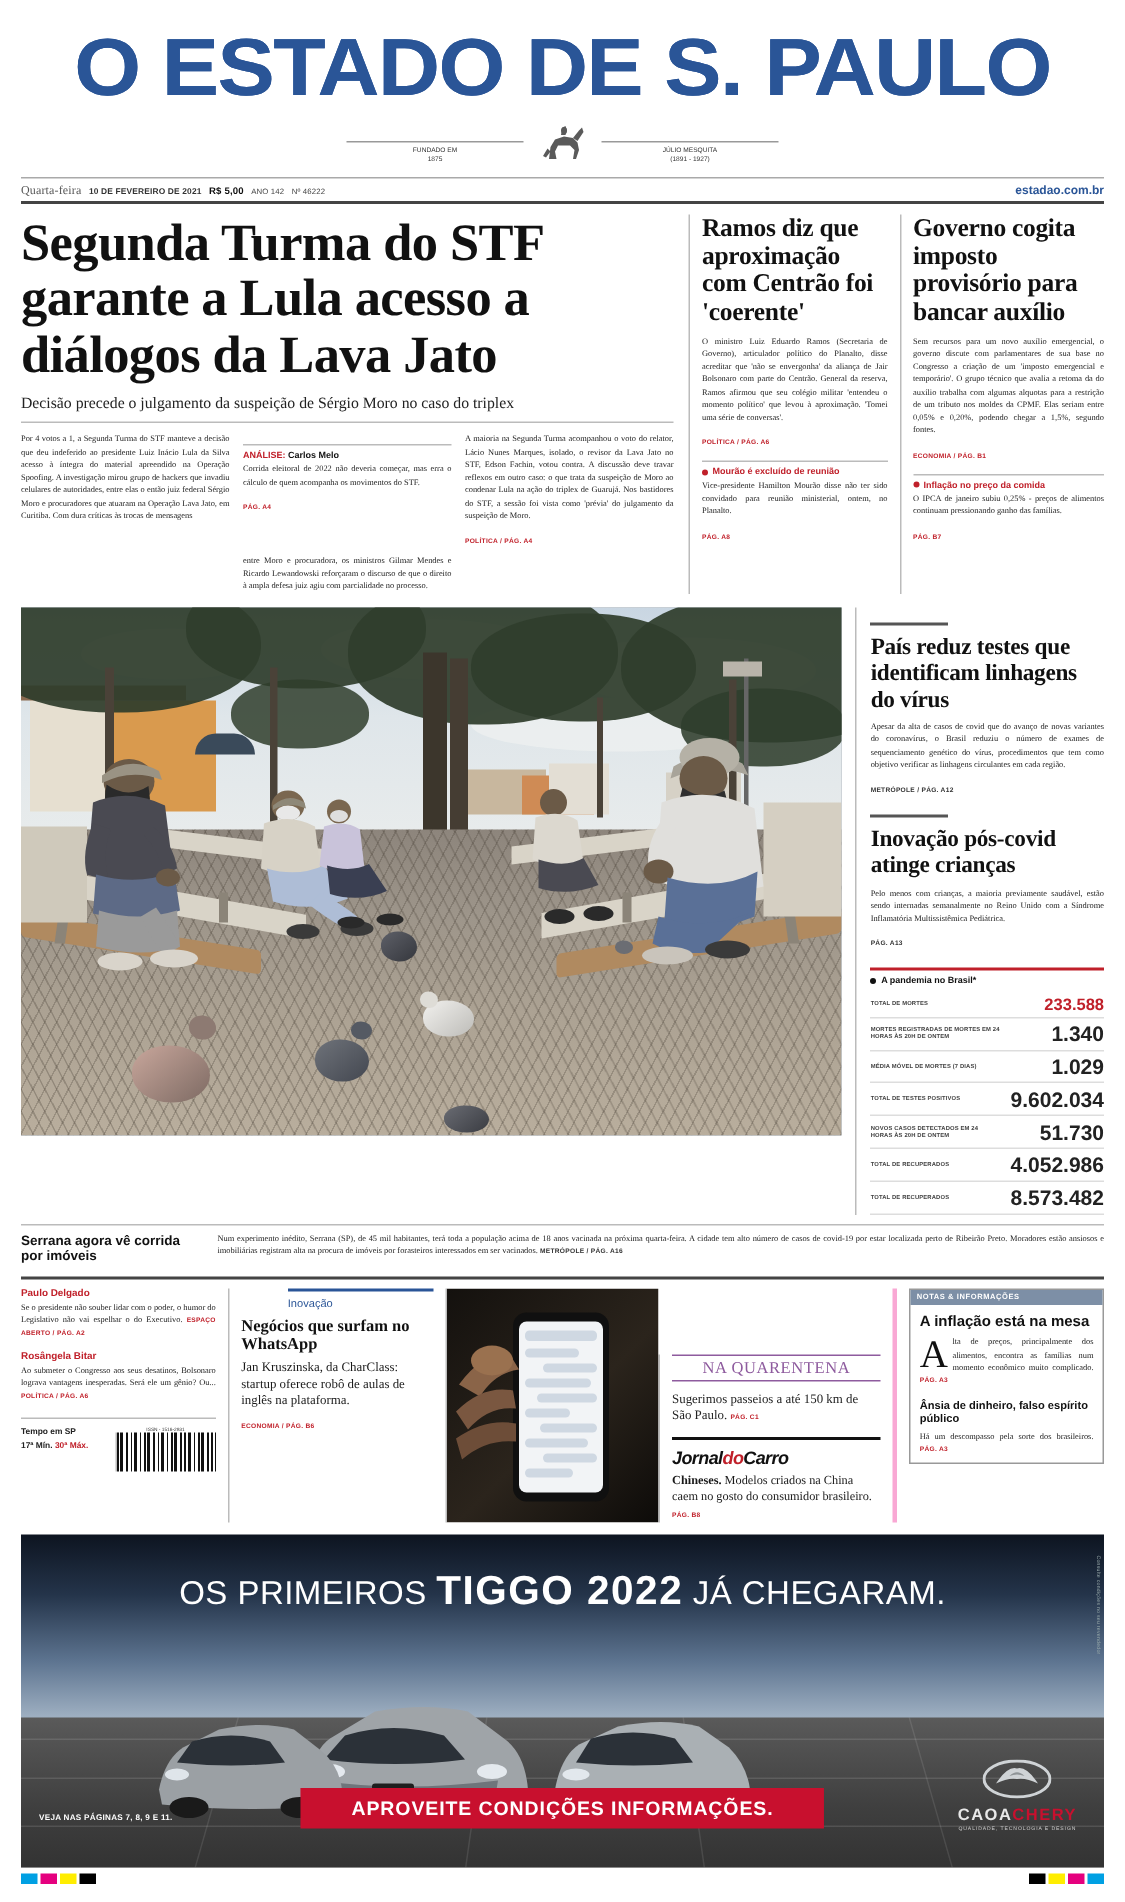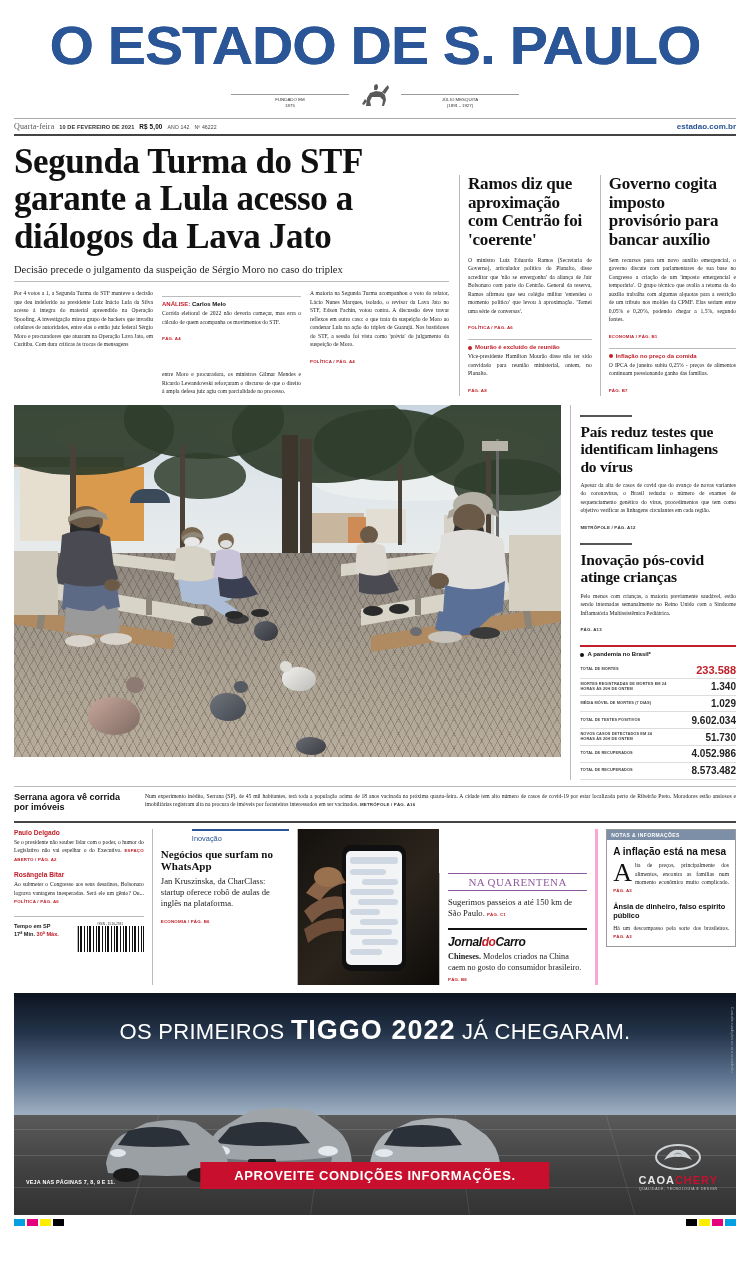--- a/index.html
+++ b/index.html
@@ -26,21 +26,21 @@
     margin:8px 14px 0 14px;padding:3px 0 3px 0;
   }
   .dateline-left{font-size:7px;color:#222;letter-spacing:.1px;display:flex;gap:5px;align-items:baseline;}
   .dl-day{font-family:"Liberation Serif",serif;font-size:8px;color:#555;}
   .dl-date{font-family:"Liberation Sans",sans-serif;font-size:5.6px;font-weight:600;color:#333;}
   .dl-price{font-family:"Liberation Sans",sans-serif;font-size:6.4px;font-weight:700;color:#111;}
   .dl-meta{font-family:"Liberation Sans",sans-serif;font-size:5.2px;color:#444;}
   .dateline-right{font-family:"Liberation Sans",sans-serif;font-size:8px;font-weight:700;color:#2a5597;}
 
   
-  .topgrid{display:flex;margin:7px 14px 0 14px;align-items:flex-end;}
+  .topgrid{display:flex;margin:7px 14px 0 14px;}
   .col-main{width:436px;padding-right:10px;}
   .col-b{width:136px;padding:0 8px;border-left:1px solid #bbb;}
   .col-c{width:140px;padding-left:8px;border-left:1px solid #bbb;}
 
   .hl-main{
     font-family:"Liberation Serif",serif;font-weight:700;
     font-size:35px;line-height:1.07;letter-spacing:-.4px;color:#111;margin:0;
   }
   .sub-main{font-size:10.5px;color:#222;margin-top:9px;padding-bottom:6px;border-bottom:1px solid #bbb;}
 
@@ -93,21 +93,21 @@
   .rail-hl{font-family:"Liberation Serif",serif;font-weight:600;font-size:15.5px;
     line-height:1.12;color:#111;margin:0 0 6px 0;letter-spacing:-.2px;}
   .rail-sep{border-top:2px solid #555;width:52px;margin:10px 0 6px 0;}
 
   .pan-box{border-top:2px solid #c0202a;margin-top:10px;padding-top:4px;}
   .pan-ttl{font-family:"Liberation Sans",sans-serif;font-size:6px;font-weight:700;color:#111;margin-bottom:4px;}
   .pan-row{display:flex;justify-content:space-between;align-items:center;
     border-bottom:1px solid #ddd;padding:2.4px 0;gap:4px;}
   .pan-lab{font-family:"Liberation Sans",sans-serif;font-size:3.9px;font-weight:700;color:#444;
     letter-spacing:.1px;line-height:1.25;max-width:86px;text-transform:uppercase;}
-  .pan-val{font-family:"Liberation Sans",sans-serif;font-size:10px;font-weight:700;color:#222;white-space:nowrap;}
+  .pan-val{font-family:"Liberation Sans",sans-serif;font-size:14px;font-weight:700;color:#222;white-space:nowrap;}
   .pan-val.big{font-size:11px;color:#c0202a;}
 
   
   .lower{display:flex;margin:8px 14px 0 14px;border-top:2px solid #444;padding-top:6px;}
   .lw-1{width:140px;padding-right:8px;}
   .lw-2{width:138px;padding:0 8px;border-left:1px solid #bbb;}
   .lw-3{width:135px;padding:0 8px;border-left:1px solid #bbb;position:relative;overflow:hidden;}
   .lw-4{width:150px;padding:0 8px;border-left:1px solid #bbb;margin-top:44px;}
   .lw-5{width:140px;padding-left:8px;border-left:3px solid #f9a8d4;}
 

